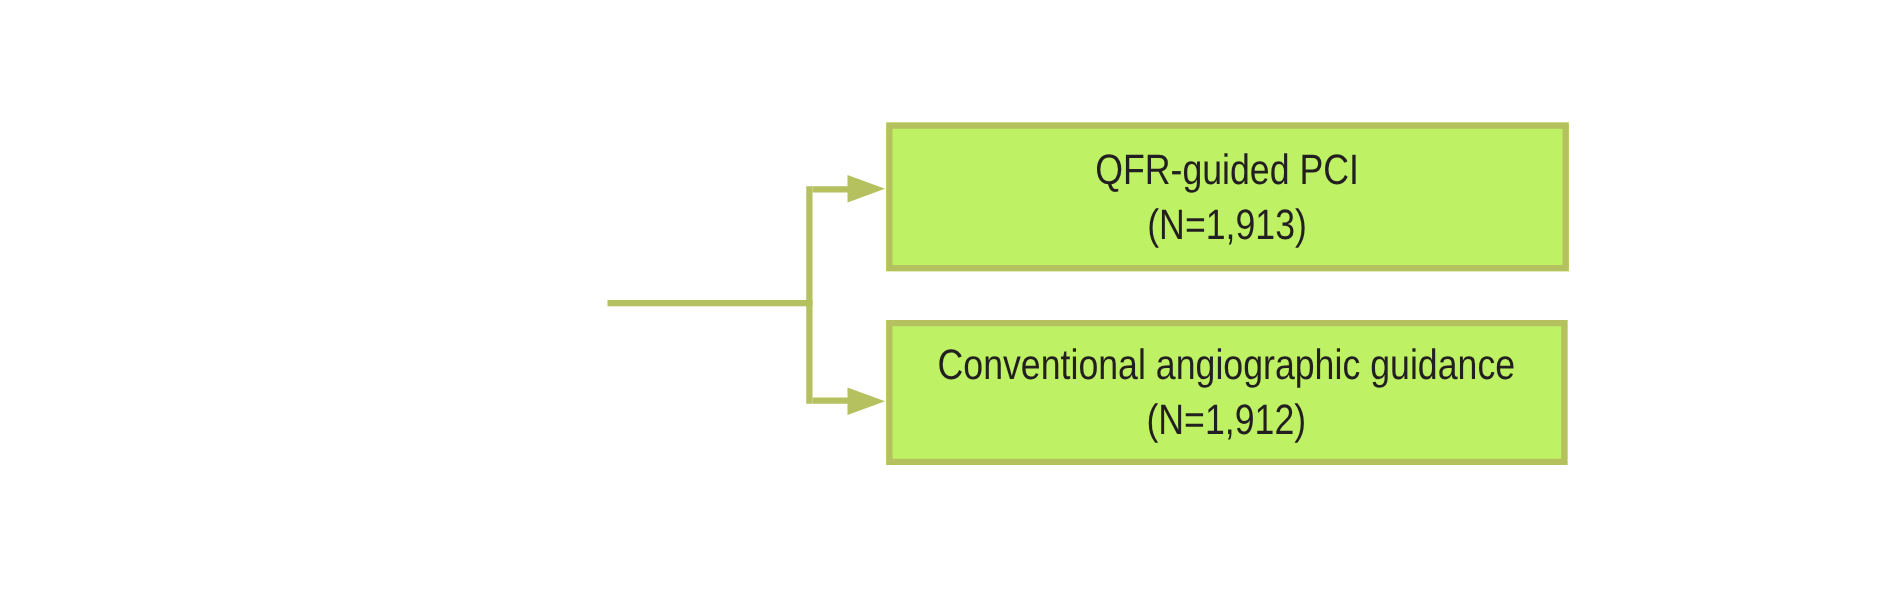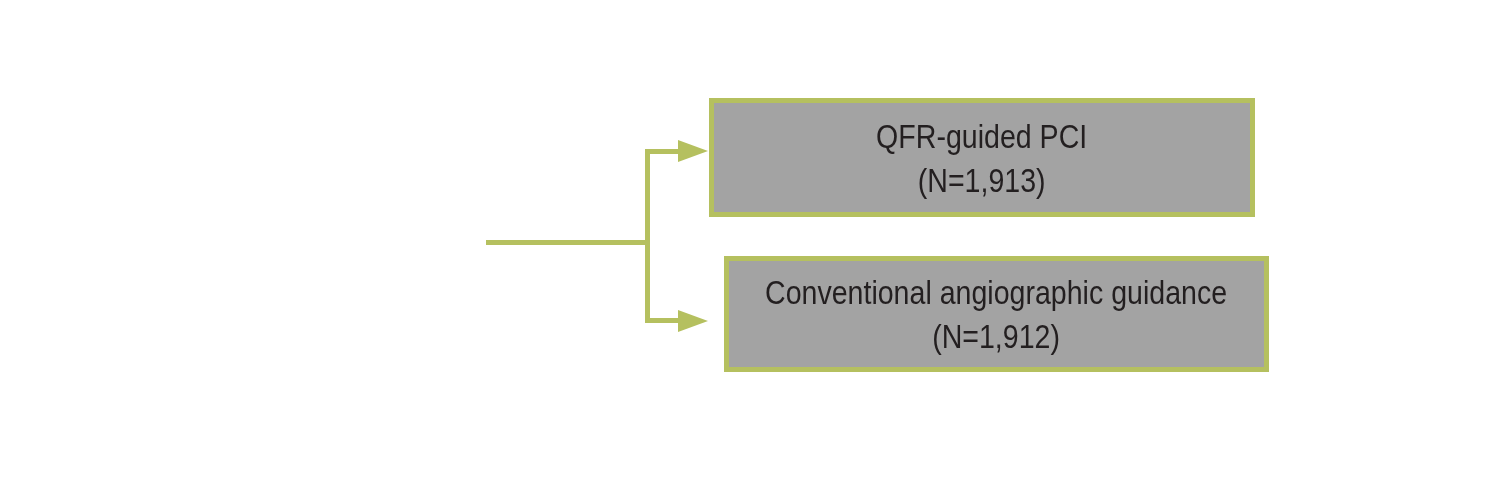--- a/index.html
+++ b/index.html
@@ -11,39 +11,39 @@
     position: relative;
     width: 1512px;
     height: 481px;
     background: #ffffff;
     overflow: hidden;
     font-family: "Liberation Sans", sans-serif;
     color: #231f20;
   }
   .node {
     position: absolute;
-    background: #a3a3a3;
+    background: #bef264;
     border: 5px solid #b5c05f;
     box-sizing: border-box;
     display: flex;
     align-items: center;
     justify-content: center;
     text-align: center;
   }
   .node-inner {
     transform: scaleX(0.84);
     transform-origin: 50% 50%;
     white-space: nowrap;
     font-size: 34px;
     line-height: 44px;
     letter-spacing: 0px;
   }
   .node-root   { left: 245px; top: 153px; width: 241px; height: 168px; }
   .node-top    { left: 709px; top:  98px; width: 546px; height: 119px; }
-  .node-bottom { left: 709px; top: 256px; width: 545px; height: 116px; margin-left: 15px; }
+  .node-bottom { left: 709px; top: 256px; width: 545px; height: 116px; }
   .bold { font-weight: bold; }
 
   .connector {
     position: absolute;
     background: #b5c05f;
   }
   .conn-main-h   { left: 486px; top: 240px; width: 164px; height: 5px; }
   .conn-vert     { left: 645px; top: 149px; width: 5px;  height: 174px; }
   .conn-stub-top { left: 650px; top: 149px; width: 29px; height: 5px; }
   .conn-stub-bot { left: 650px; top: 318px; width: 29px; height: 5px; }

